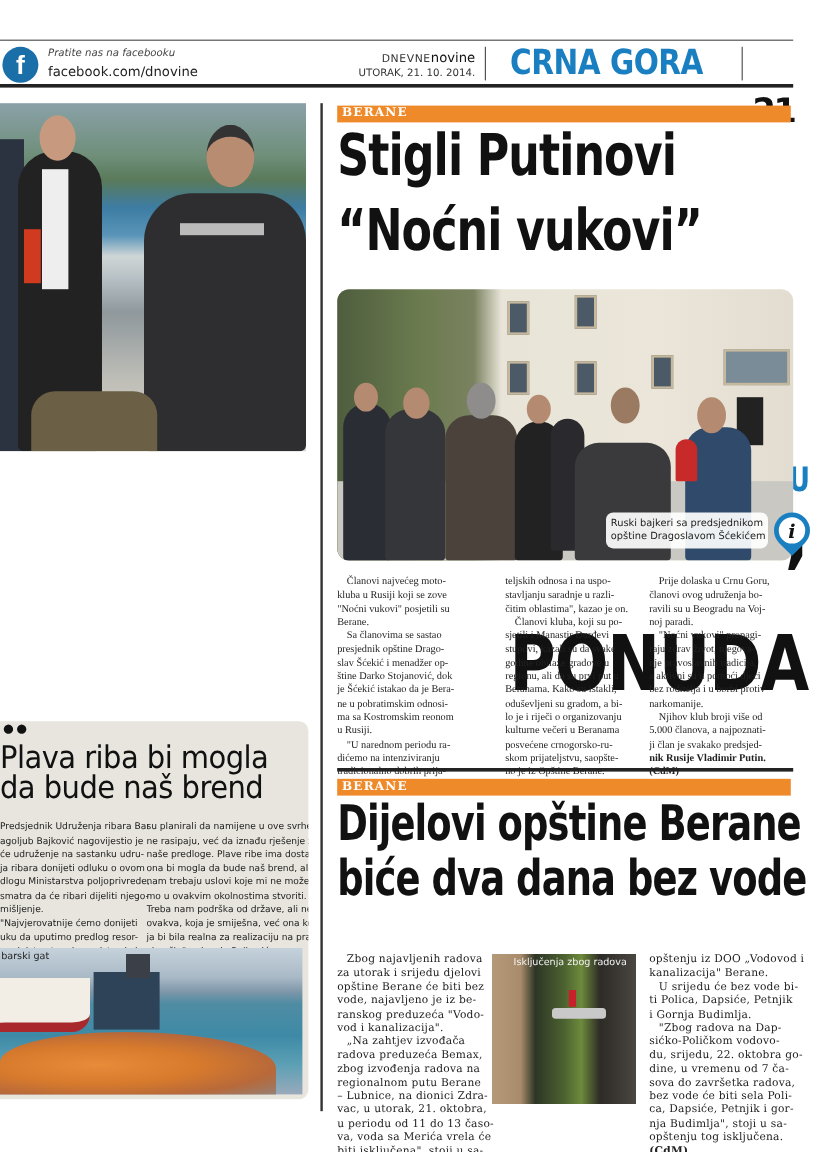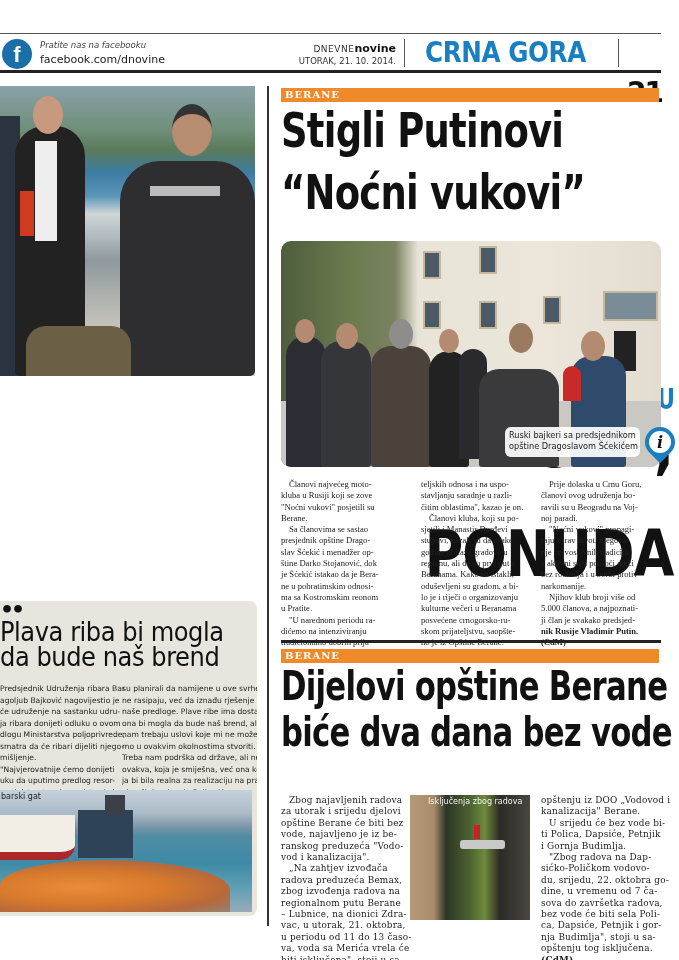--- a/index.html
+++ b/index.html
@@ -5,21 +5,21 @@
   * { box-sizing: border-box; margin: 0; padding: 0; }
   html, body { width: 679px; height: 960px; background: #ffffff; overflow: hidden; }
   body { position: relative; font-family: "Liberation Serif", serif; color: #1a1a1a; }
 
   
   .hdr { position: absolute; left: 0; top: 33px; width: 661px; height: 40px; border-top: 1px solid #555; border-bottom: 3px solid #222; }
   .fb-icon { position: absolute; left: 2px; top: 5px; width: 30px; height: 30px; border-radius: 50%; background: #1b6fa8; color: #fff; font-family: "Liberation Sans", sans-serif; font-weight: bold; font-size: 22px; text-align: center; line-height: 32px; }
   .fb-text1 { position: absolute; left: 40px; top: 6px; font-family: "DejaVu Sans", sans-serif; font-style: italic; font-size: 8.5px; color: #444; }
   .fb-text2 { position: absolute; left: 40px; top: 19px; font-family: "DejaVu Sans", sans-serif; font-size: 11px; color: #222; }
   .brand { position: absolute; right: 265px; top: 8px; font-family: "DejaVu Sans", sans-serif; font-size: 9px; color: #333; letter-spacing: 0.5px; text-align: right; }
-  .brand b { font-weight: bold; color: #111; font-size: 11px; letter-spacing: 0; }
+  .brand b { font-weight: normal; color: #111; font-size: 11px; letter-spacing: 0; }
   .date { position: absolute; right: 265px; top: 22px; font-family: "DejaVu Sans", sans-serif; font-size: 8.5px; color: #333; }
   .sep1 { position: absolute; left: 404px; top: 5px; width: 1px; height: 28px; background: #555; }
   .section { position: absolute; left: 425px; top: 1px; font-family: "DejaVu Sans", sans-serif; font-weight: bold; font-size: 29px; color: #1a7fc1; letter-spacing: -0.5px; transform: scaleX(0.85); transform-origin: left; }
   .sep2 { position: absolute; left: 618px; top: 5px; width: 1px; height: 28px; background: #555; }
   .pagenum { position: absolute; left: 627px; top: 2px; font-family: "DejaVu Sans", sans-serif; font-weight: bold; font-size: 28px; color: #111; letter-spacing: -2px; margin-top: 40px; }
 
   
   .left-photo { position: absolute; left: 0; top: 86px; width: 255px; height: 290px; overflow: hidden;
     background:
       linear-gradient(180deg, #8aa1a8 0%, #6f8f7a 15%, #5a7a5a 22%, #3d7ca3 30%, #5a95b8 38%, #cfd6d6 44%, #b8c1c5 50%, #8f989c 60%, #bfbfb8 80%, #d8d6cf 100%); }
@@ -215,21 +215,21 @@
   <p>kluba u Rusiji koji se zove</p>
   <p>"Noćni vukovi" posjetili su</p>
   <p>Berane.</p>
   <p class="ind">Sa članovima se sastao</p>
   <p>presjednik opštine Drago-</p>
   <p>slav Šćekić i menadžer op-</p>
   <p>štine Darko Stojanović, dok</p>
   <p>je Šćekić istakao da je Bera-</p>
   <p>ne u pobratimskim odnosi-</p>
   <p>ma sa Kostromskim reonom</p>
-  <p>u Pratite.</p>
+  <p>u Rusiji.</p>
   <p class="ind">"U narednom periodu ra-</p>
   <p>dićemo na intenziviranju</p>
   <p>tradicionalno dobrih prija-</p>
 </div>
 <div class="col s1c2">
   <p>teljskih odnosa i na uspo-</p>
   <p>stavljanju saradnje u razli-</p>
   <p>čitim oblastima", kazao je on.</p>
   <p class="ind">Članovi kluba, koji su po-</p>
   <p>sjetili i Manastir Đurđevi</p>

